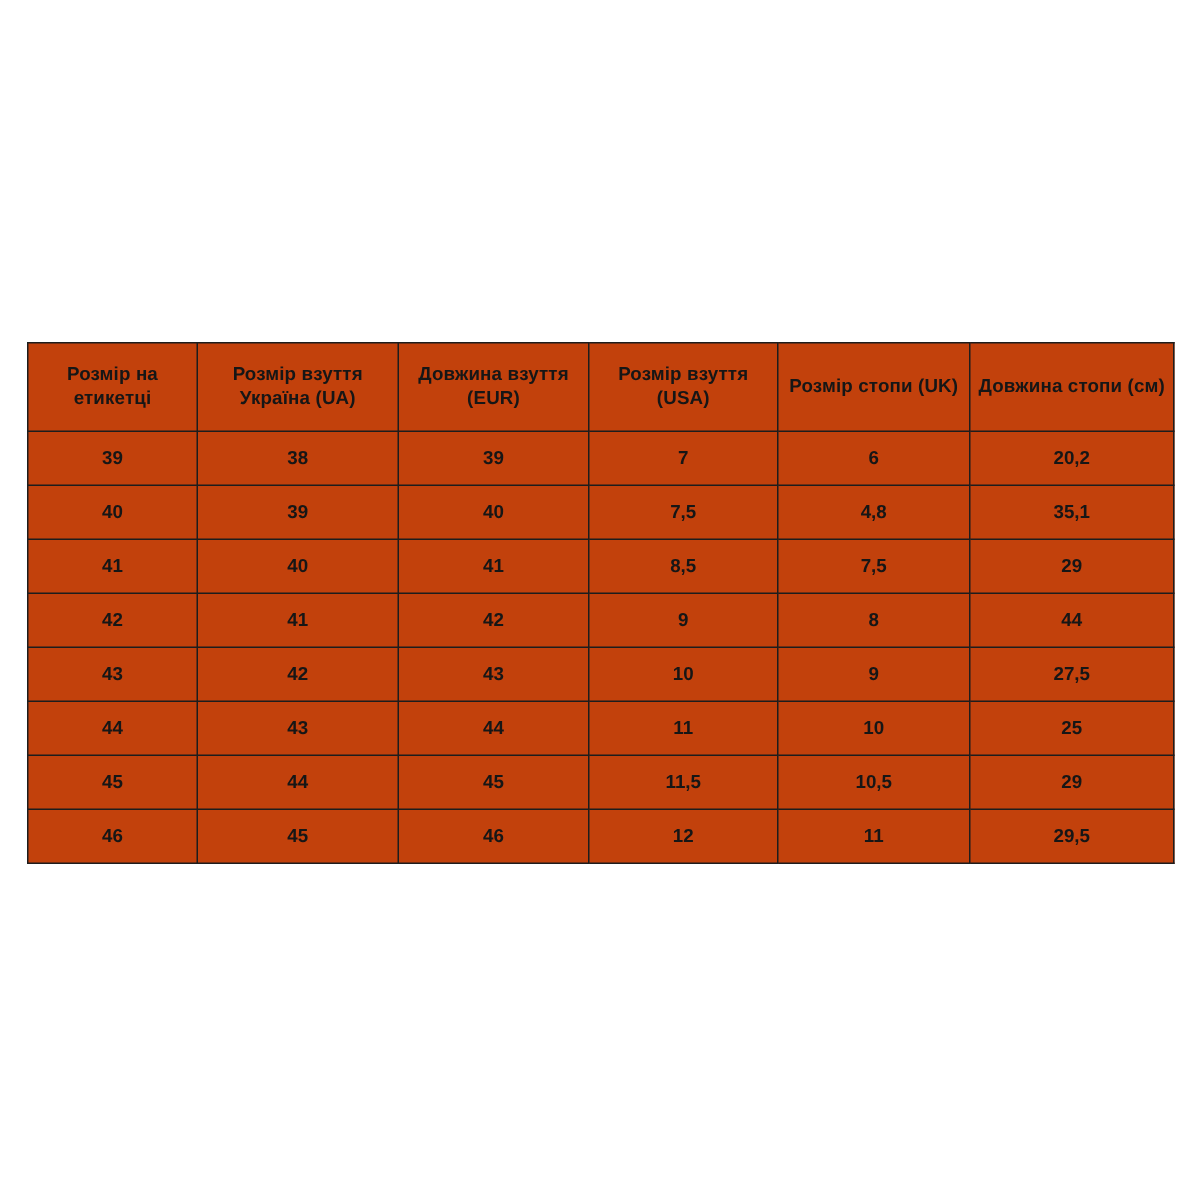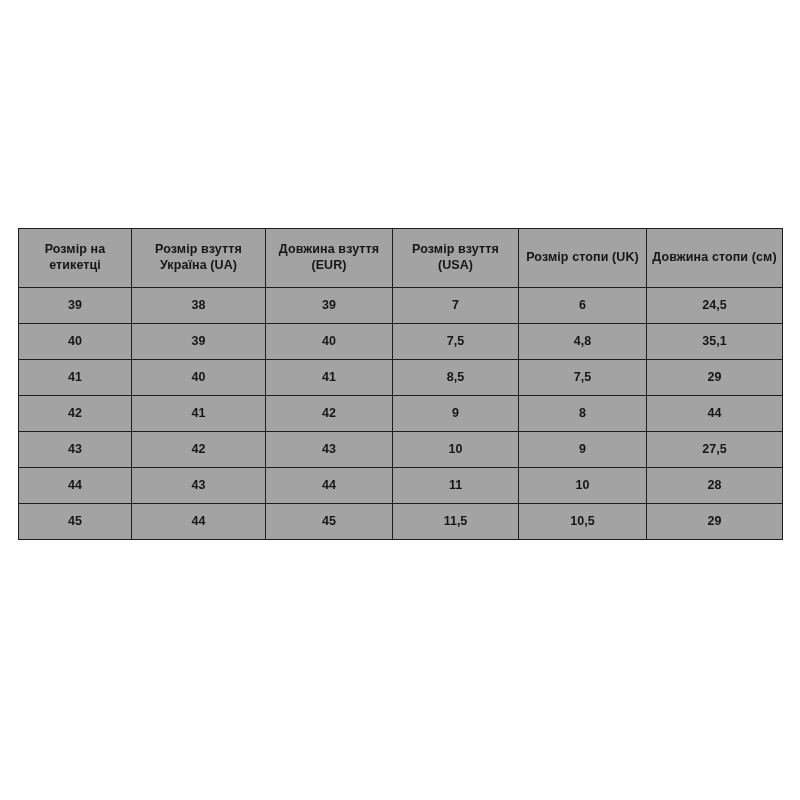--- a/index.html
+++ b/index.html
@@ -23,21 +23,21 @@
   .table-wrap {
     position: absolute;
     left: 18px;
     top: 228px;
     width: 764px;
   }
   table.size-table {
     border-collapse: collapse;
     width: 764px;
     table-layout: fixed;
-    background: #a3a3a3;
+    background: #c2410c;
   }
   table.size-table th,
   table.size-table td {
     border: 1px solid #1d1d1d;
     text-align: center;
     vertical-align: middle;
     font-size: 12.5px;
     line-height: 1.25;
     color: #161616;
     padding: 0 2px;
@@ -85,21 +85,21 @@
           <th>Довжина стопи (см)</th>
         </tr>
       </thead>
       <tbody>
         <tr>
           <td class="label-col">39</td>
           <td>38</td>
           <td>39</td>
           <td>7</td>
           <td>6</td>
-          <td>24,5</td>
+          <td>20,2</td>
         </tr>
         <tr>
           <td class="label-col">40</td>
           <td>39</td>
           <td>40</td>
           <td>7,5</td>
           <td>4,8</td>
           <td>35,1</td>
         </tr>
         <tr>
@@ -125,26 +125,34 @@
           <td>10</td>
           <td>9</td>
           <td>27,5</td>
         </tr>
         <tr>
           <td class="label-col">44</td>
           <td>43</td>
           <td>44</td>
           <td>11</td>
           <td>10</td>
-          <td>28</td>
+          <td>25</td>
         </tr>
         <tr>
           <td class="label-col">45</td>
           <td>44</td>
           <td>45</td>
           <td>11,5</td>
           <td>10,5</td>
           <td>29</td>
         </tr>
+        <tr>
+          <td class="label-col">46</td>
+          <td>45</td>
+          <td>46</td>
+          <td>12</td>
+          <td>11</td>
+          <td>29,5</td>
+        </tr>
       </tbody>
     </table>
   </div>
 </div>
 
 </body></html>

